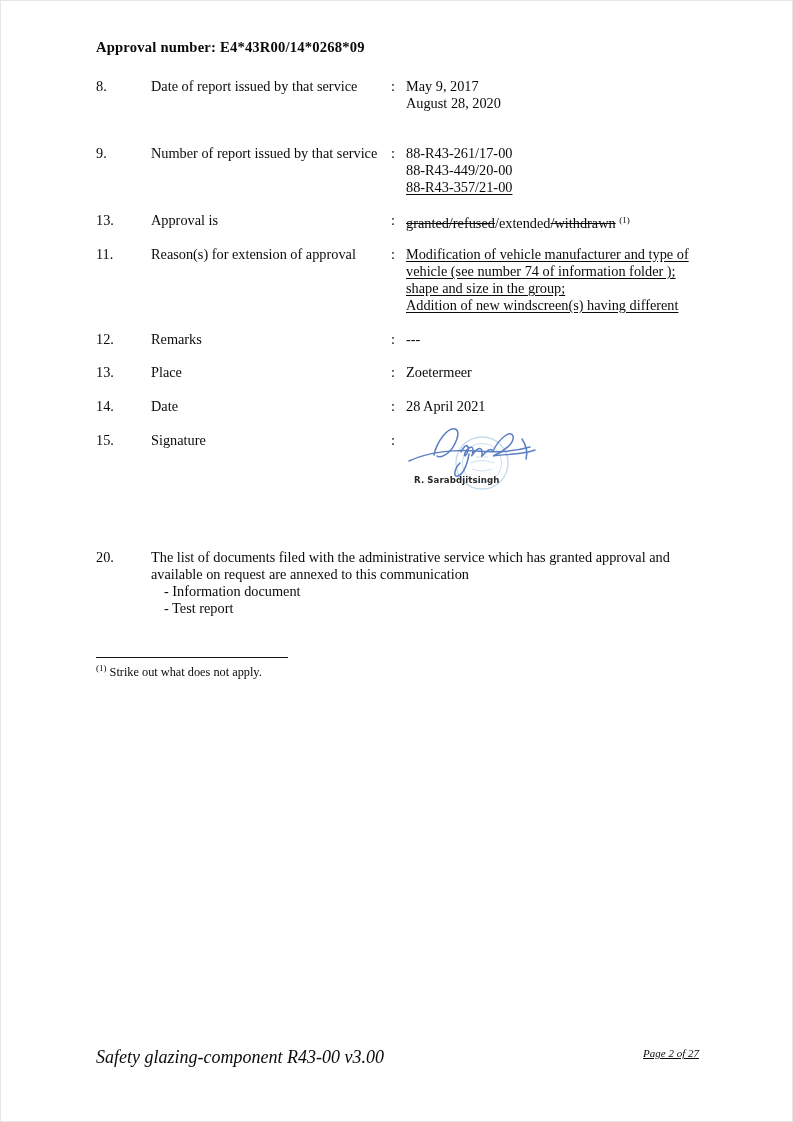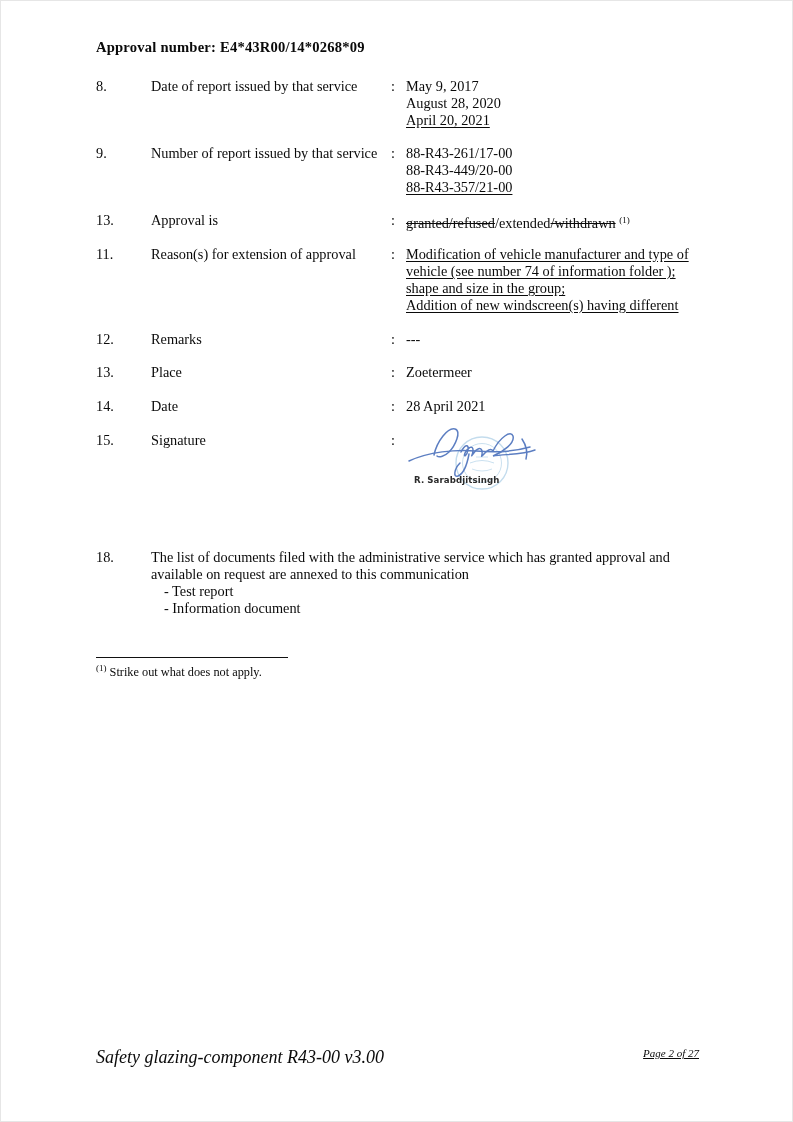--- a/index.html
+++ b/index.html
@@ -45,21 +45,20 @@
 
   <div class="hdr">Approval number: E4*43R00/14*0268*09</div>
 
   <div class="abs" style="top:77px">
     <span class="num">8.</span>
     <span class="label">Date of report issued by that service</span>
     <span class="colon">:</span>
     <div class="vals">
       <div>May 9, 2017</div>
       <div>August 28, 2020</div>
-      <div class="u">April 20, 2021</div>
     </div>
   </div>
 
   <div class="abs" style="top:144px">
     <span class="num">9.</span>
     <span class="label">Number of report issued by that service</span>
     <span class="colon">:</span>
     <div class="vals">
       <div>88-R43-261/17-00</div>
       <div>88-R43-449/20-00</div>
@@ -133,26 +132,26 @@
         <path d="M57,33 C61,25 65,25 64,31 C63,37 59,39 61,34 C64,28 69,26 69,31 C69,36 66,39 69,35 C73,29 77,28 78,32 C79,36 76,39 79,36 C83,31 87,29 89,32"></path>
         <path d="M65,35 C63,46 59,55 54,57 C49,59 50,50 56,44"></path>
         <path d="M89,32 C96,18 107,11 109,17 C111,24 99,33 89,37 C101,35 118,36 131,31"></path>
         <path d="M118,20 C122,26 124,33 122,40"></path>
       </g>
     </svg>
   </div>
   <div class="sig-name">R. Sarabdjitsingh</div>
 
   <div class="abs" style="top:548px">
-    <span class="num">18.</span>
+    <span class="num">20.</span>
     <div class="wide">
       <div>The list of documents filed with the administrative service which has granted approval and</div>
       <div>available on request are annexed to this communication</div>
+      <div class="indent">- Information document</div>
       <div class="indent">- Test report</div>
-      <div class="indent">- Information document</div>
     </div>
   </div>
 
   <div class="rule"></div>
   <div class="footnote">
     <span class="sup">(1)</span><span> Strike out what does not apply.</span>
   </div>
 
   <div class="footer-left">Safety glazing-component R43-00 v3.00</div>
   <div class="footer-right">Page 2 of 27</div>

